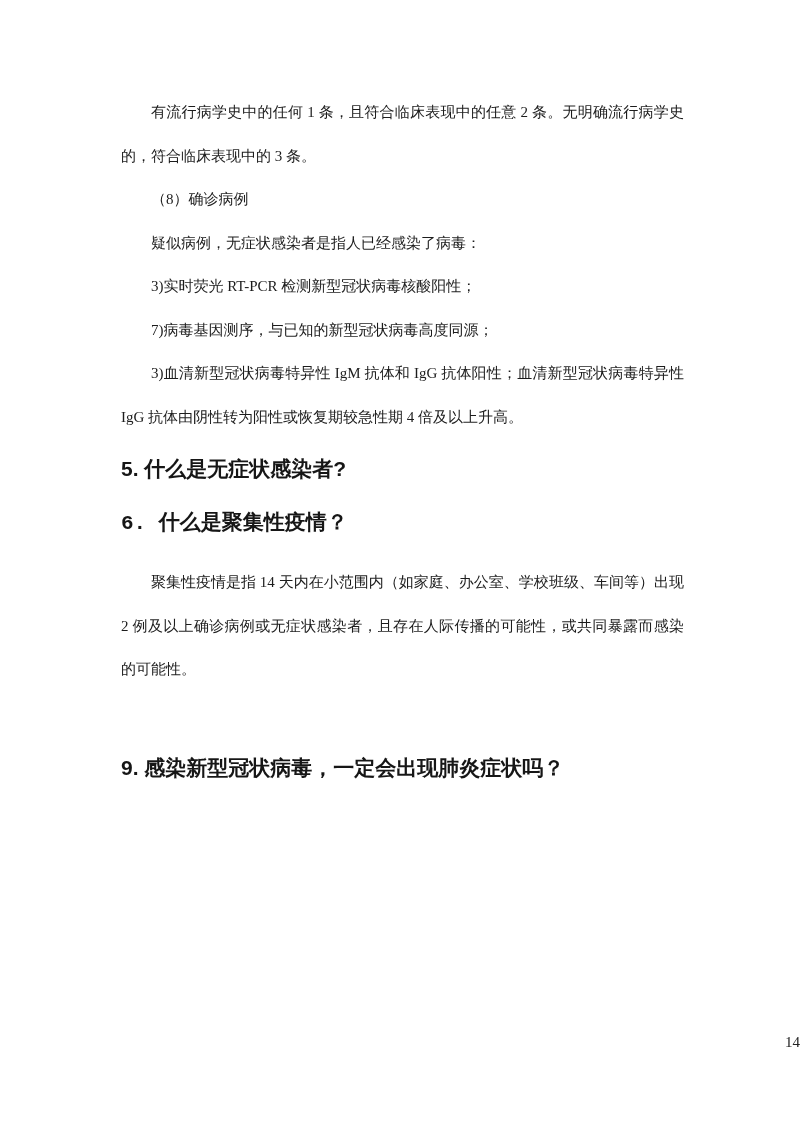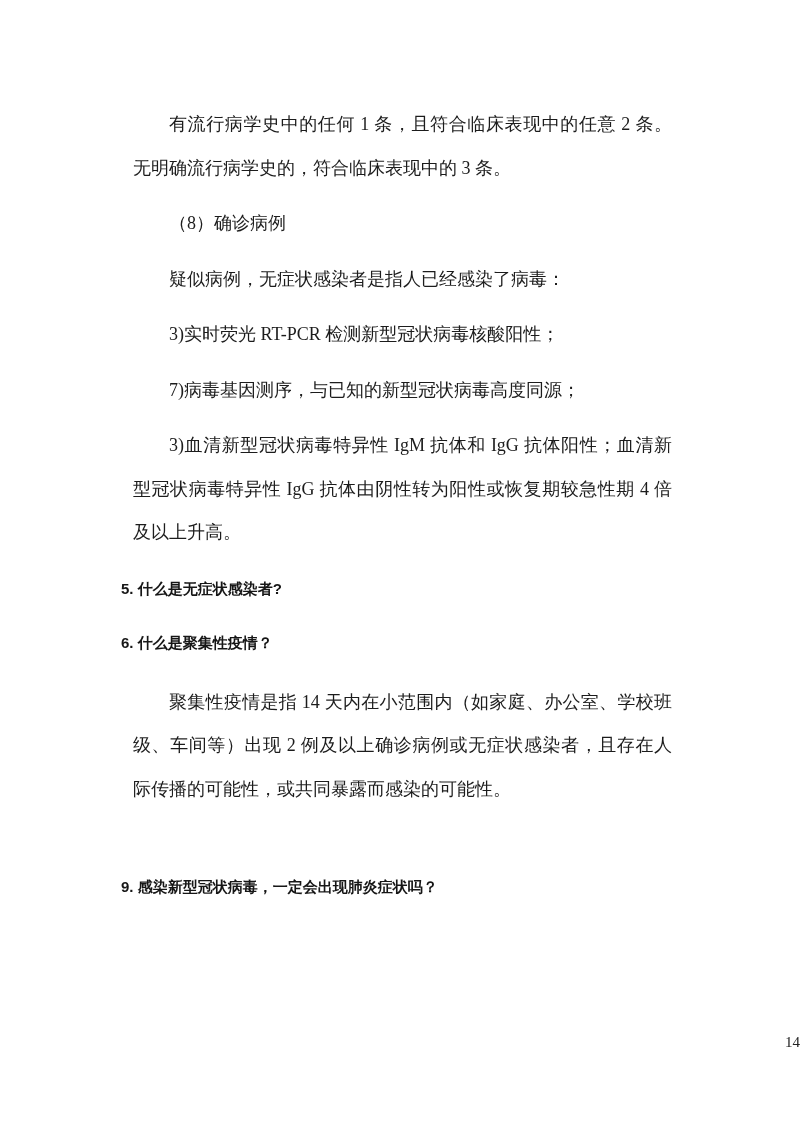--- a/index.html
+++ b/index.html
@@ -17,38 +17,38 @@
     color: #1c1c1c;
     font-family: "Liberation Serif", "DejaVu Serif", serif;
   }
   .content {
     position: absolute;
     left: 121px;
     top: 91px;
     width: 563px;
   }
   .para {
-    margin: 12px;
-    font-size: 18px;
+    margin: 0;
+    font-size: 15px;
     line-height: 43.5px;
     text-align: justify;
     text-indent: 2em;
     word-break: break-all;
   }
   .heading {
     margin: 0;
-    font-size: 15px;
+    font-size: 21px;
     line-height: 43.5px;
     font-weight: bold;
     font-family: "Liberation Sans", "DejaVu Sans", sans-serif;
     color: #161616;
   }
   .h5 { margin-top: 8px; }
   .p5 { margin-top: 14px; }
-  .h6 { margin-top: 11px; }
+  .h6 { margin-top: 11px; font-family: Liberation Mono, monospace; }
   .p6 { margin-top: 16px; }
   .h7 { margin-top: 54px; }
   .footer {
     position: absolute;
     top: 1031px;
     left: 0;
     width: 100%;
     text-align: right;
     font-size: 15px;
     line-height: 22px;

